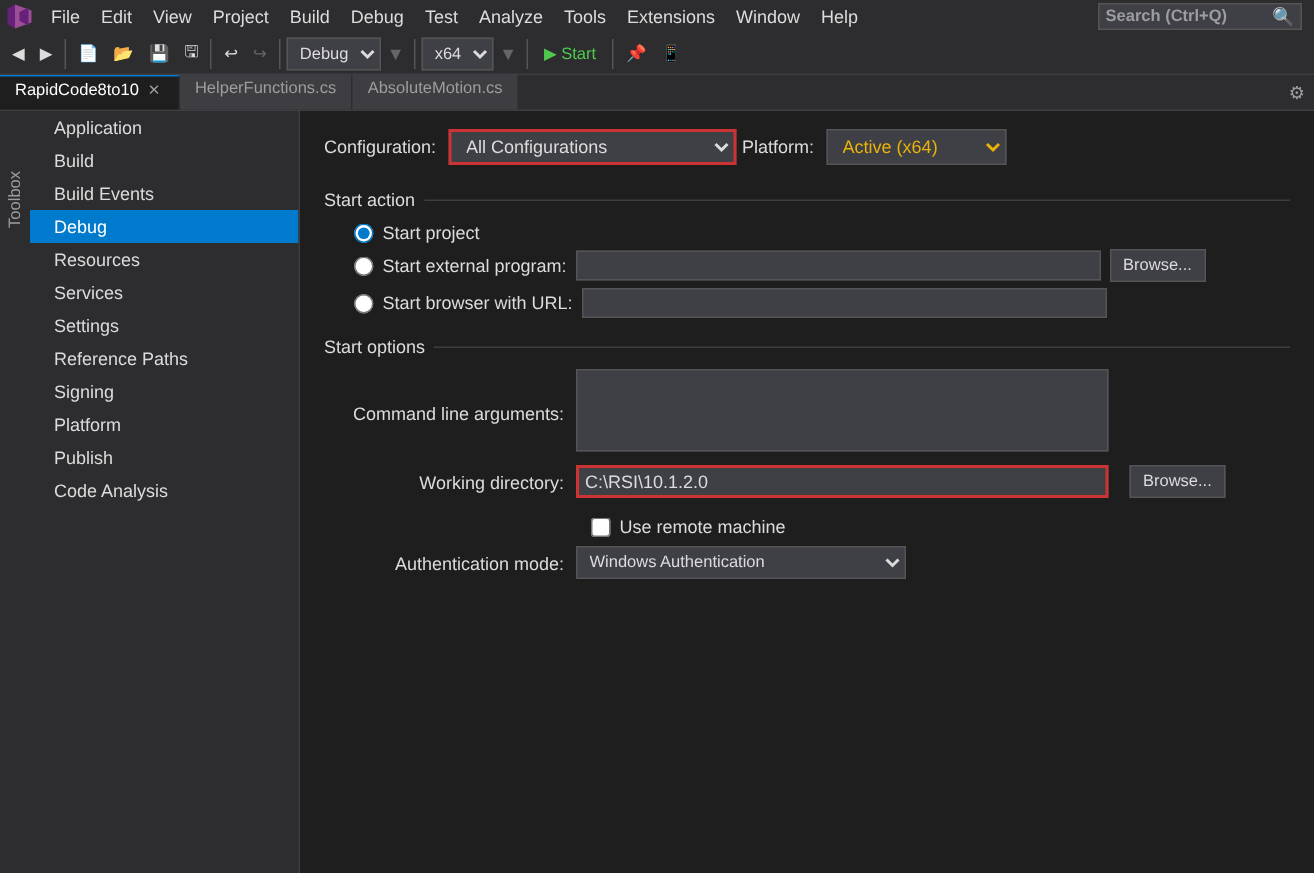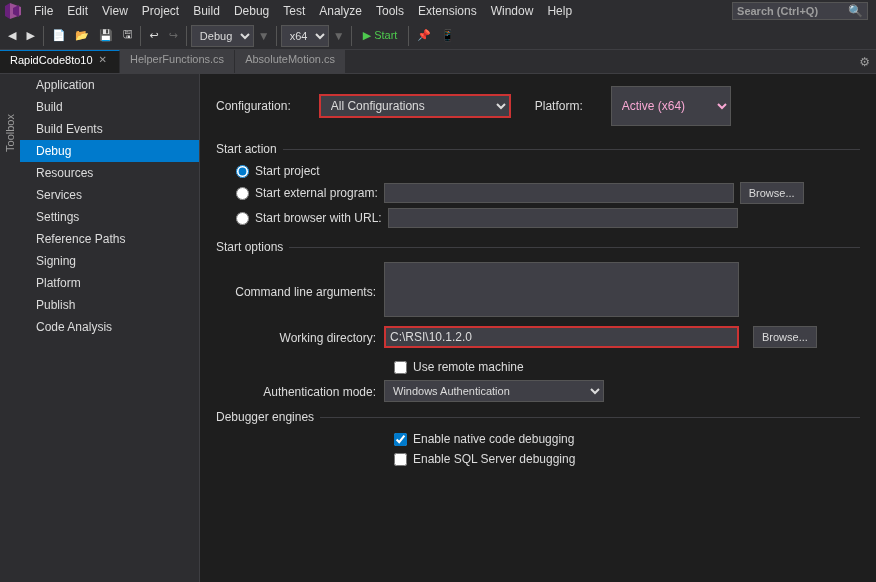--- a/index.html
+++ b/index.html
@@ -163,45 +163,45 @@
       background: #1e1e1e;
       overflow-y: auto;
       padding: 12px 16px;
     }
 
     
     .config-row {
       display: flex;
       align-items: center;
       margin-bottom: 16px;
-      gap: 24px;
+      gap: 4px;
     }
     .config-label {
       color: #dcdcdc;
       font-size: 12px;
       margin-right: 4px;
     }
     .config-select {
       background: #3f3f46;
       border: 2px solid #cc3333;
       color: #dcdcdc;
       padding: 2px 6px;
       font-size: 12px;
       height: 24px;
       width: 192px;
       cursor: pointer;
       outline: none;
     }
     .platform-select {
       background: #3f3f46;
       border: 1px solid #555;
-      color: #f9a8d4;
+      color: #eab308;
       padding: 2px 6px;
       font-size: 12px;
-      height: 40px;
+      height: 24px;
       width: 120px;
       cursor: pointer;
       outline: none;
     }
 
     
     .section-header {
       color: #dcdcdc;
       font-size: 12px;
       font-weight: normal;
@@ -485,28 +485,15 @@
     </div>
 
     <div class="option-row" style="align-items:center;">
       <span class="option-label">Authentication mode:</span>
       <select class="auth-select">
         <option>Windows Authentication</option>
         <option>None</option>
       </select>
     </div>
 
-    <div class="debugger-section">
-      <div class="section-header">
-        <span>Debugger engines</span>
-      </div>
-      <div class="checkbox-row">
-        <input type="checkbox" id="cb-native" checked="" style="">
-        <label class="checkbox-label" for="cb-native">Enable native code debugging</label>
-      </div>
-      <div class="checkbox-row">
-        <input type="checkbox" id="cb-sql" style="">
-        <label class="checkbox-label" for="cb-sql">Enable SQL Server debugging</label>
-      </div>
-    </div>
 
   </div>
 </div>
 
 </body></html>

